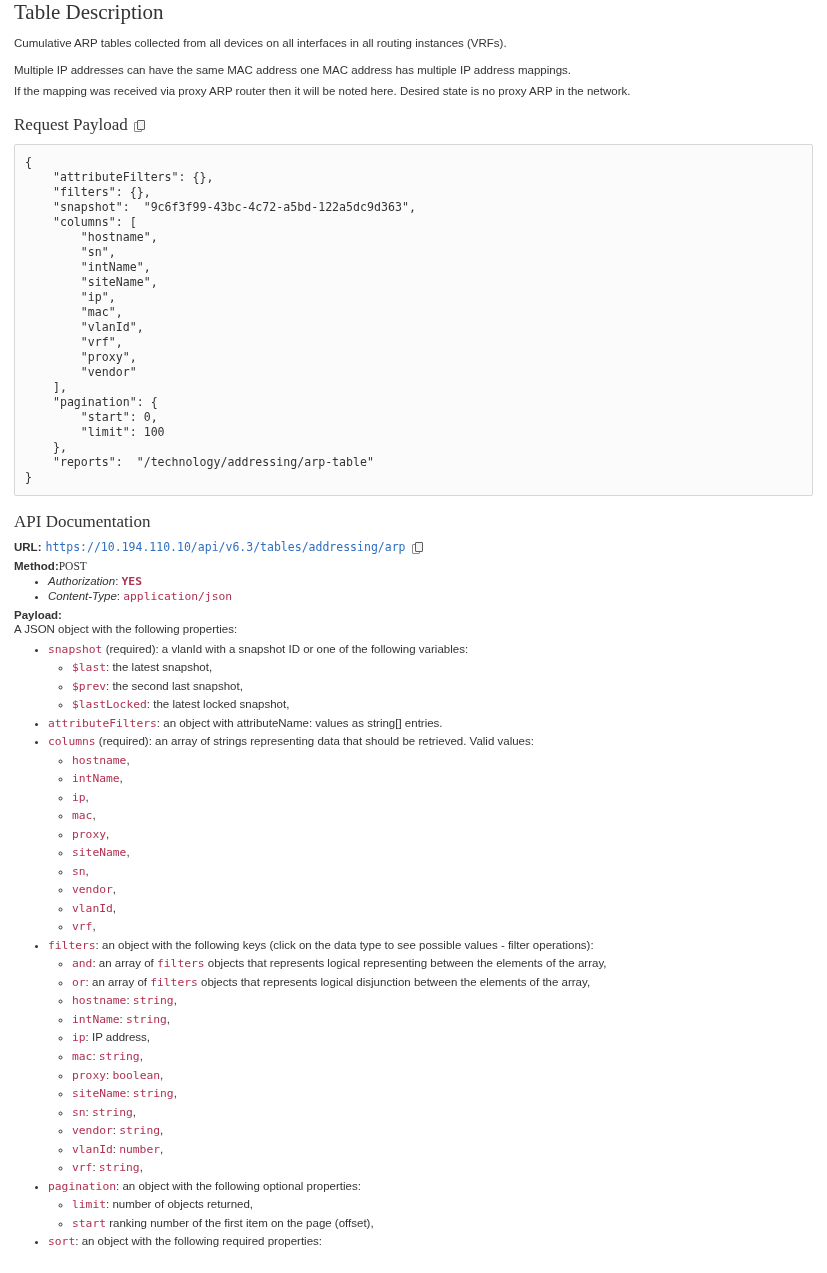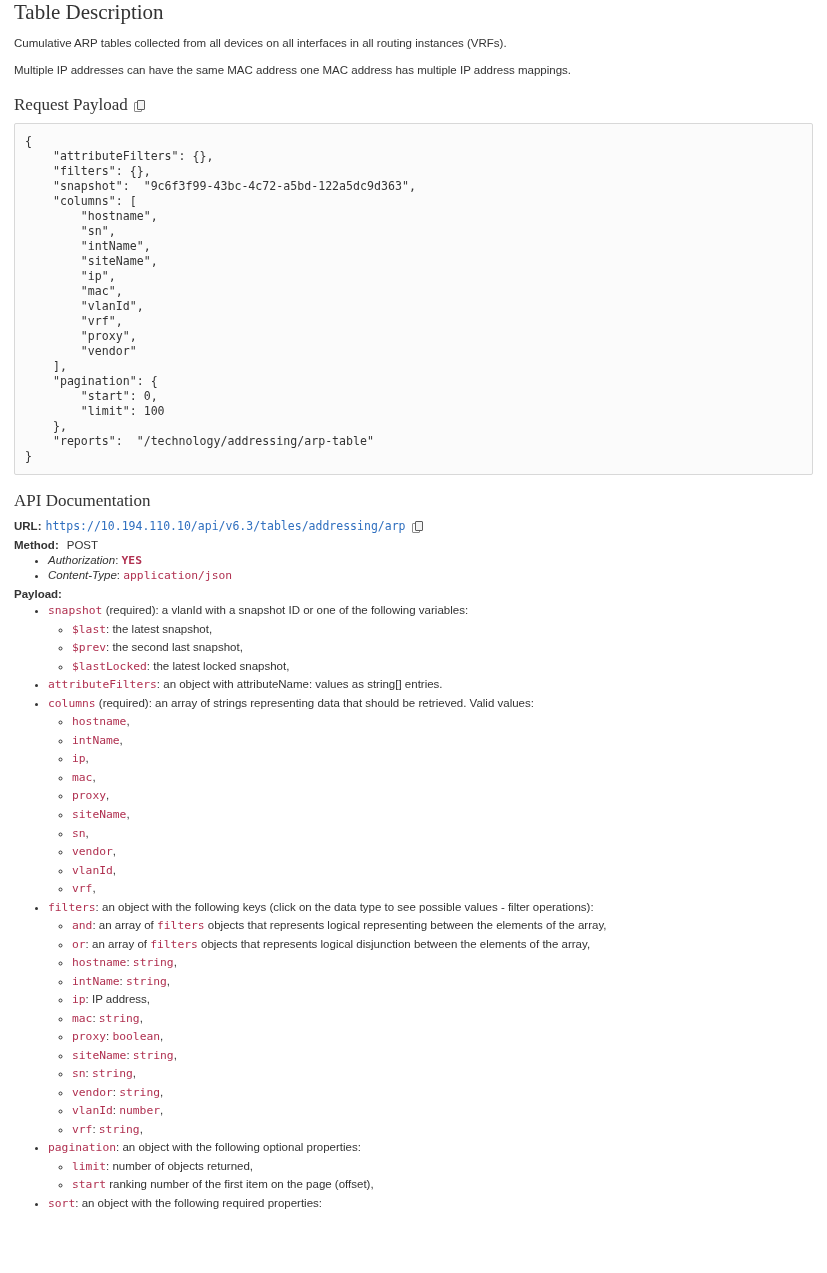--- a/index.html
+++ b/index.html
@@ -96,24 +96,24 @@
   }
   .url-link {
     font-family: "DejaVu Sans Mono", monospace;
     font-size: 11.5px;
     color: #2f6fbf;
     text-decoration: none;
     margin-left: 4px;
     text-align: right;
   }
   .method-val {
-    font-family: Liberation Sans, sans-serif;
-    font-size: 11.5px;
-    color: #333333;
-    margin-left: 8px;
+    font-family: Liberation Serif, serif;
+    font-size: 11.5px;
+    color: #333333;
+    margin-left: 0;
   }
   ul.doc {
     margin: 2px 0 0 0;
     padding-left: 34px;
     list-style-type: disc;
   }
   ul.doc ul {
     list-style-type: circle;
     padding-left: 24px;
     margin: 0;
@@ -157,20 +157,21 @@
   }
 </style>
 </head>
 <body>
 
 <div class="page">
 
   <h2 class="section-title">Table Description</h2>
   <p class="para">Cumulative ARP tables collected from all devices on all interfaces in all routing instances (VRFs).</p>
   <p class="para spaced">Multiple IP addresses can have the same MAC address one MAC address has multiple IP address mappings.</p>
+  <p class="para">If the mapping was received via proxy ARP router then it will be noted here. Desired state is no proxy ARP in the network.</p>
 
   <h2 class="section-title sub">
     <span>Request Payload</span><span class="copy-icon"></span>
   </h2>
   <pre class="payload">{
     "attributeFilters": {},
     "filters": {},
     "snapshot":  "9c6f3f99-43bc-4c72-a5bd-122a5dc9d363",
     "columns": [
         "hostname",
@@ -208,20 +209,21 @@
     </li>
     <li>
       <span class="em">Content-Type</span><span class="plain">:</span>
       <span class="code">application/json</span>
     </li>
   </ul>
 
   <div class="kv">
     <span class="label">Payload:</span>
   </div>
+  <p class="para payload-note">A JSON object with the following properties:</p>
 
   <ul class="doc">
 
     <li>
       <span class="code">snapshot</span>
       <span class="plain">(required): a vlanId with a snapshot ID or one of the following variables:</span>
       <ul>
         <li>
           <span class="code">$last</span><span class="plain">:</span>
           <span class="plain">the latest snapshot,</span>

